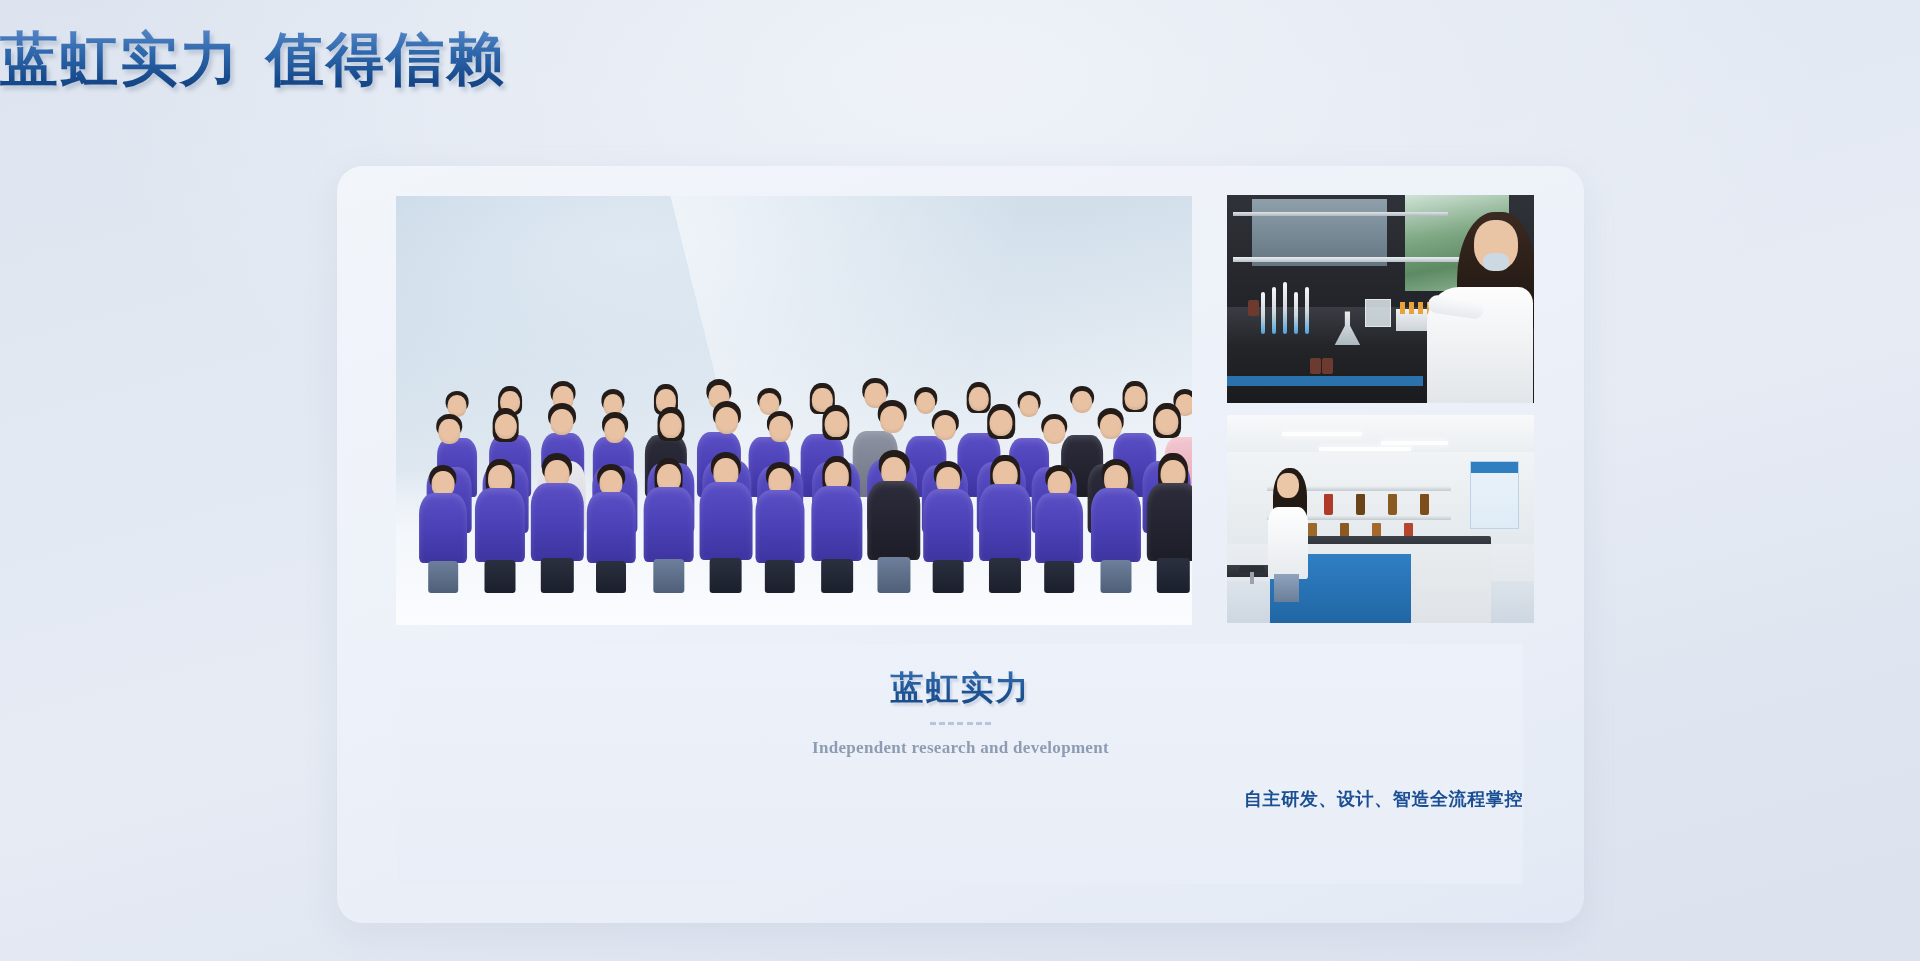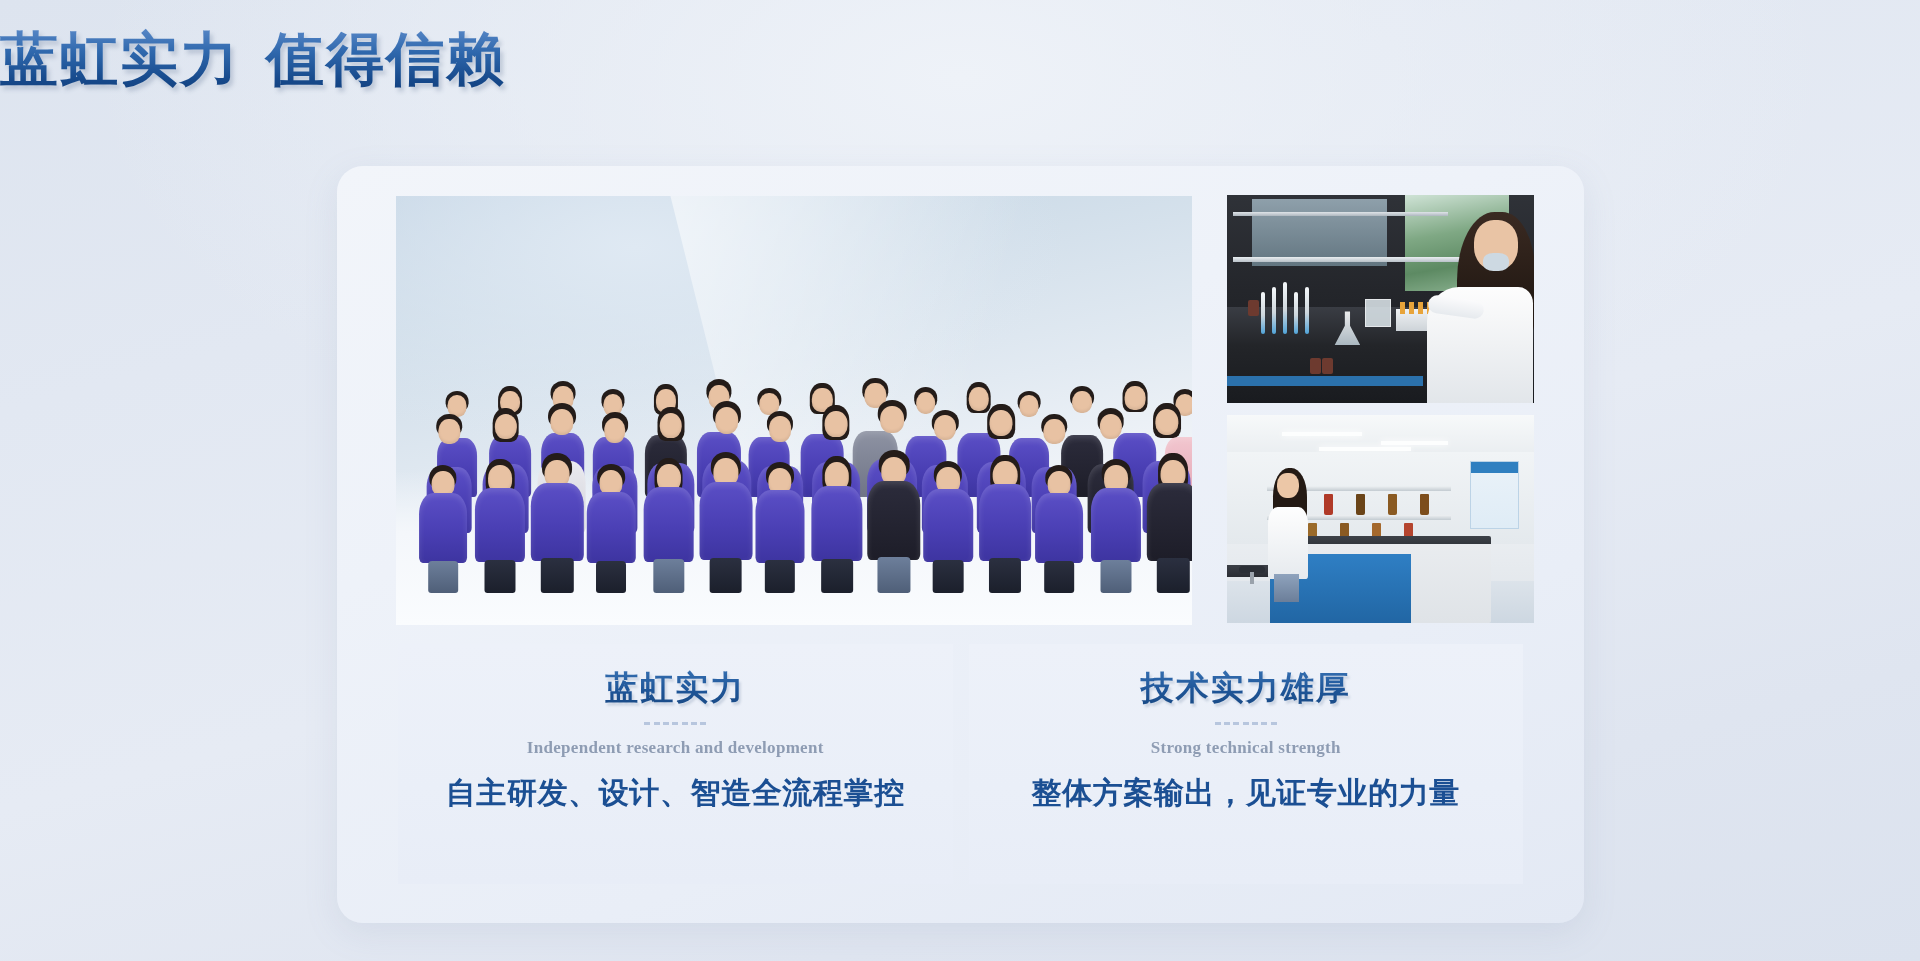--- a/index.html
+++ b/index.html
@@ -241,27 +241,28 @@
   .dots i{ width:6px; height:3px; background:#b7c6de; display:block; }
   .card-sub{
     margin-top:12px;
     font-family:"Liberation Serif", serif;
     font-size:17px;
     color:#8e9cb3;
     letter-spacing:.3px;
     font-weight:bold;
   }
   .card-desc{
-    margin-top:12px;
+    margin-top:28px;
     font-family:"Liberation Serif", serif;
     font-weight:700;
-    font-size:30px;
+    font-size:18px;
     line-height:1.55;
     letter-spacing:.6px;
     color:#1b4f93;
+    text-align:right;
   }
 </style>
 </head>
 <body>
 
 <div class="page">
 
   <div class="header">
     <div class="headline"><span>蓝虹实力</span><span class="gap"></span><span>值得信赖</span></div>
   </div>
@@ -597,33 +598,16 @@
             <i></i>
             <i></i>
             <i></i>
         </div>
         <div class="card-sub">Independent research and development</div>
         <div class="card-desc">
           <div>自主研发、设计、智造全流程掌控</div>
         </div>
       </div>
 
-      <div class="card">
-        <div class="card-title">技术实力雄厚</div>
-        <div class="dots">
-          <i></i>
-            <i></i>
-            <i></i>
-            <i></i>
-            <i></i>
-            <i></i>
-            <i></i>
-        </div>
-        <div class="card-sub">Strong technical strength</div>
-        <div class="card-desc">
-          <div>整体方案输出，见证专业的力量</div>
-          <div></div>
-        </div>
-      </div>
 
     </div>
   </div>
 </div>
 
 </body></html>

